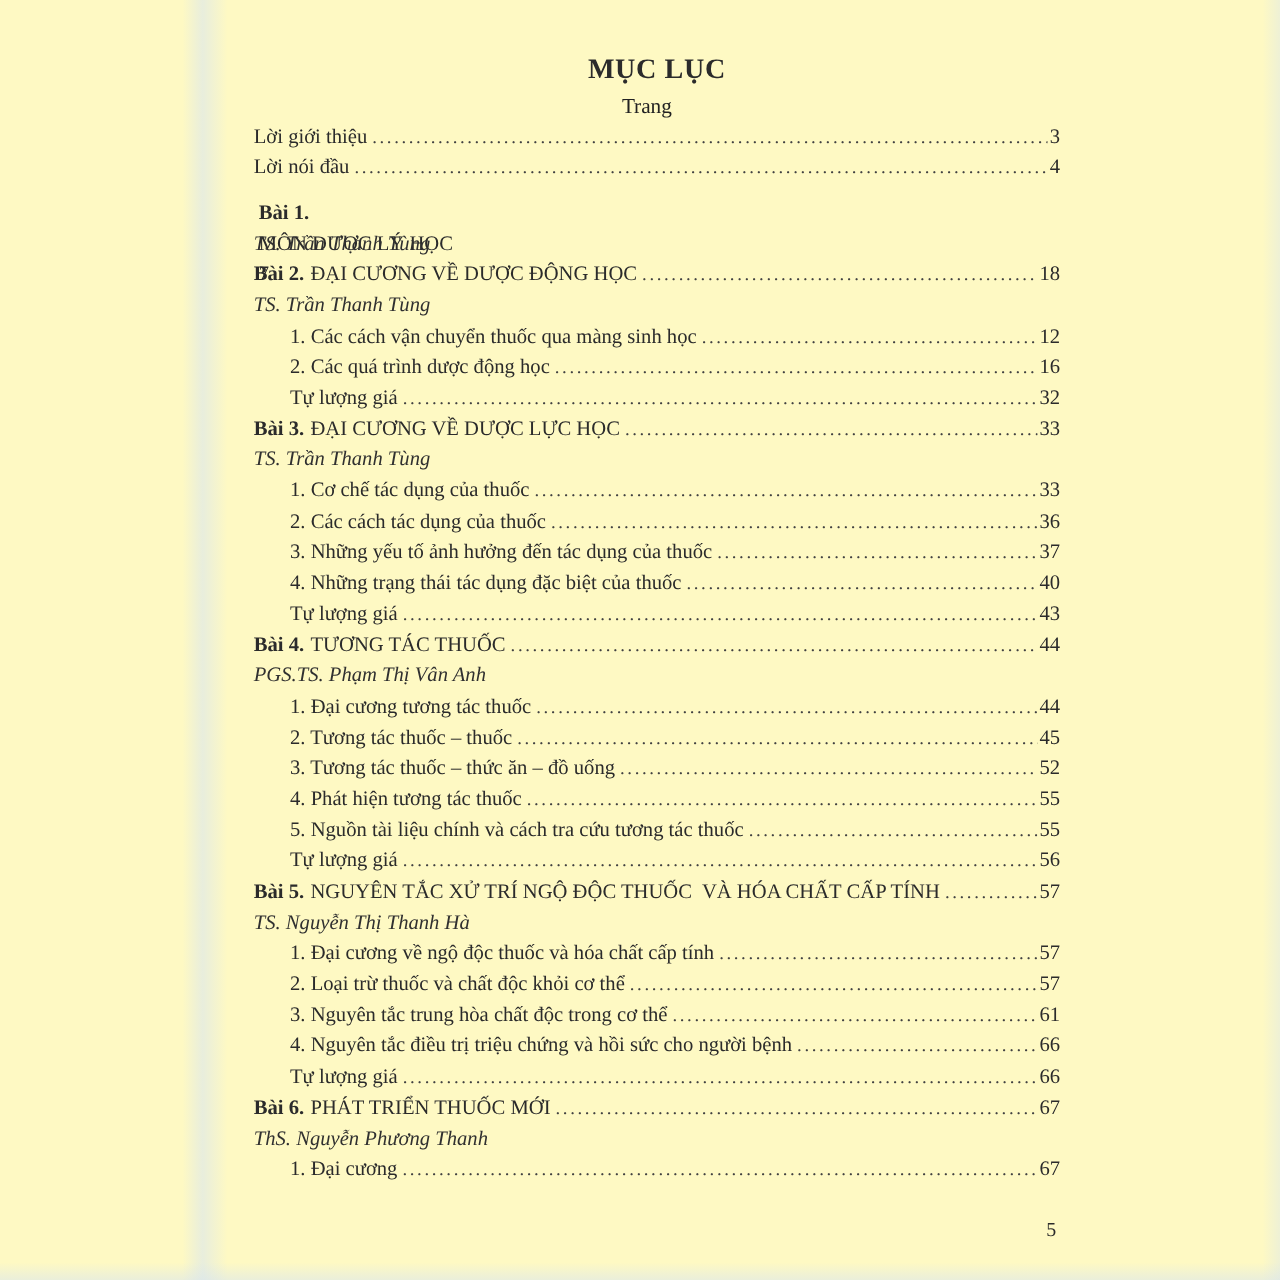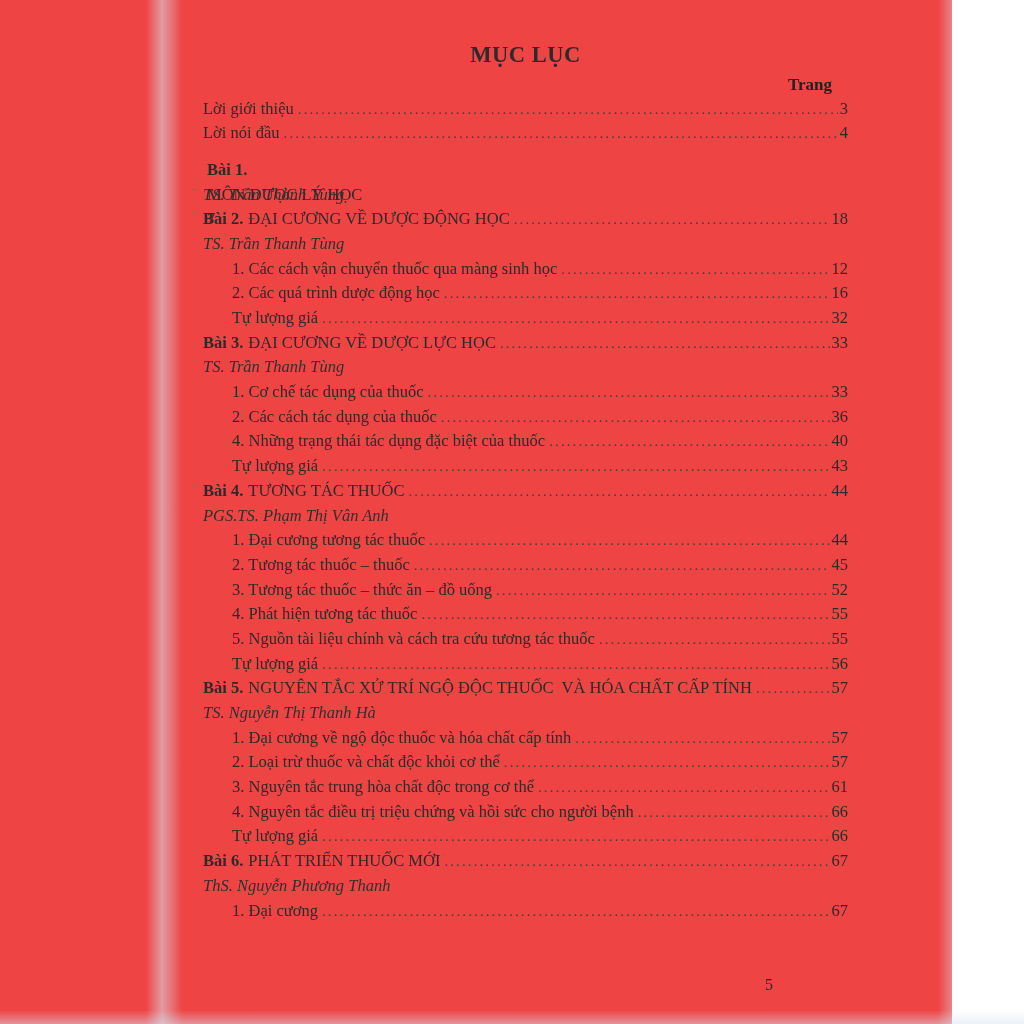--- a/index.html
+++ b/index.html
@@ -3,21 +3,21 @@
 <meta charset="utf-8">
 <style>
   html, body {
     margin: 0; padding: 0;
     width: 1024px; height: 1024px;
     background: #ffffff;
     font-family: "Liberation Serif", "DejaVu Serif", serif;
     color: #2b2b2b;
     overflow: hidden;
   }
-  .scan { position: relative; width: 952px; height: 1024px; background: #ef4444; }
+  .scan { position: relative; width: 1024px; height: 1024px; background: #fef9c3; }
 
   
   .edge { position: absolute; pointer-events: none; }
   .edge-left   { left: 146px; top: 0; width: 36px; height: 1024px;
                  background: linear-gradient(90deg, rgba(214,228,242,0) 0%, rgba(214,228,242,0.55) 45%, rgba(214,228,242,0) 100%); }
   .edge-bottom { left: 0; bottom: 0; width: 1024px; height: 14px;
                  background: linear-gradient(180deg, rgba(214,228,242,0) 0%, rgba(214,228,242,0.5) 100%); }
   .edge-right  { right: 0; top: 0; width: 14px; height: 1024px;
                  background: linear-gradient(270deg, rgba(214,228,242,0.4), rgba(214,228,242,0)); }
 
@@ -26,26 +26,25 @@
   .title {
     margin: 44px 0 0 0;
     text-align: center;
     font-size: 22.5px;
     font-weight: 700;
     letter-spacing: 0.5px;
     line-height: 1;
   }
   .trang {
     margin-top: 8px;
-    text-align: right;
+    text-align: center;
     padding-right: 16px;
     font-size: 17px;
     line-height: 20px;
     color: #222222;
-    font-weight: bold;
   }
   .toc { margin-top: 2px; }
 
   .row {
     display: flex;
     align-items: baseline;
     height: 24.7px;
     font-size: 16.5px;
     line-height: 24.7px;
   }
@@ -160,20 +159,26 @@
           <span class="pg">33</span>
         </div>
         <div class="row indent">
           <span class="prefix"></span>
           <span class="lbl">2. Các cách tác dụng của thuốc</span>
           <span class="leader"></span>
           <span class="pg">36</span>
         </div>
         <div class="row indent">
           <span class="prefix"></span>
+          <span class="lbl">3. Những yếu tố ảnh hưởng đến tác dụng của thuốc</span>
+          <span class="leader"></span>
+          <span class="pg">37</span>
+        </div>
+        <div class="row indent">
+          <span class="prefix"></span>
           <span class="lbl">4. Những trạng thái tác dụng đặc biệt của thuốc</span>
           <span class="leader"></span>
           <span class="pg">40</span>
         </div>
         <div class="row indent">
           <span class="prefix"></span>
           <span class="lbl">Tự lượng giá</span>
           <span class="leader"></span>
           <span class="pg">43</span>
         </div>

